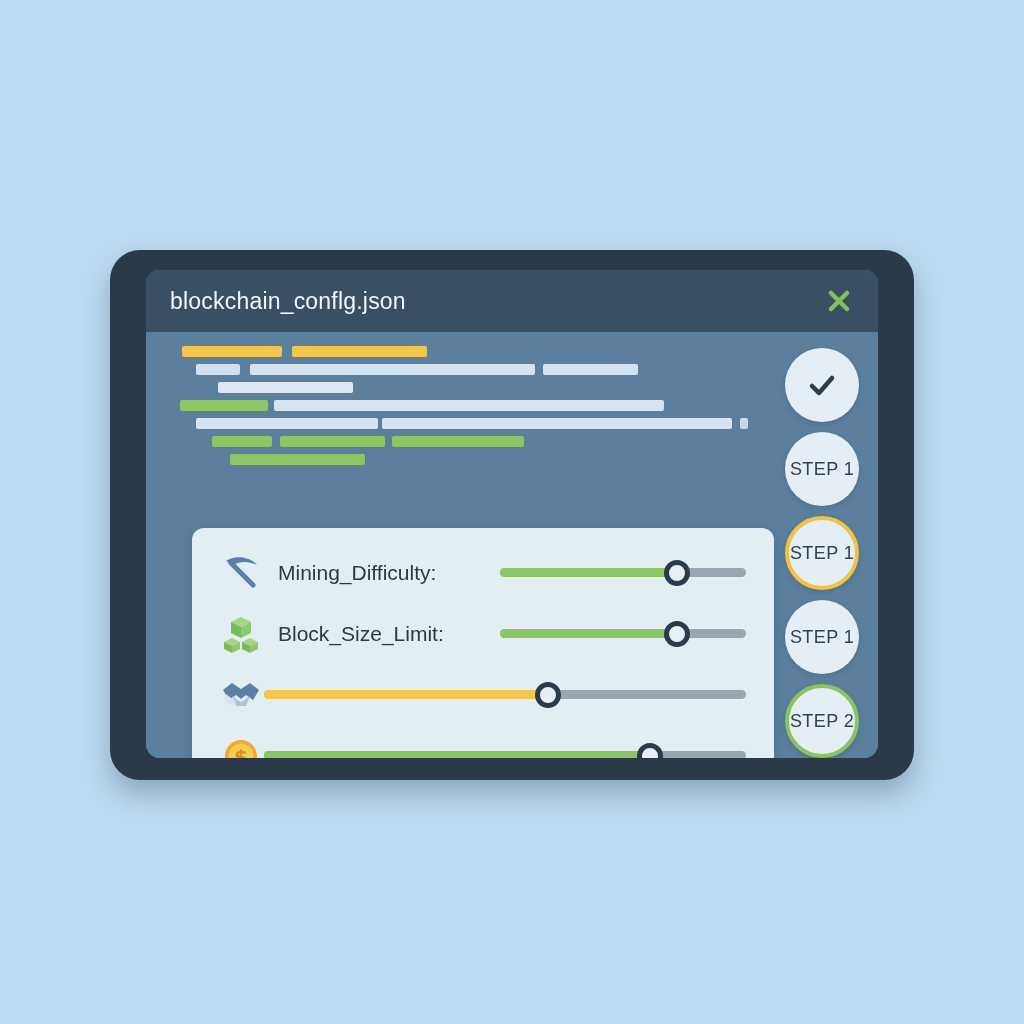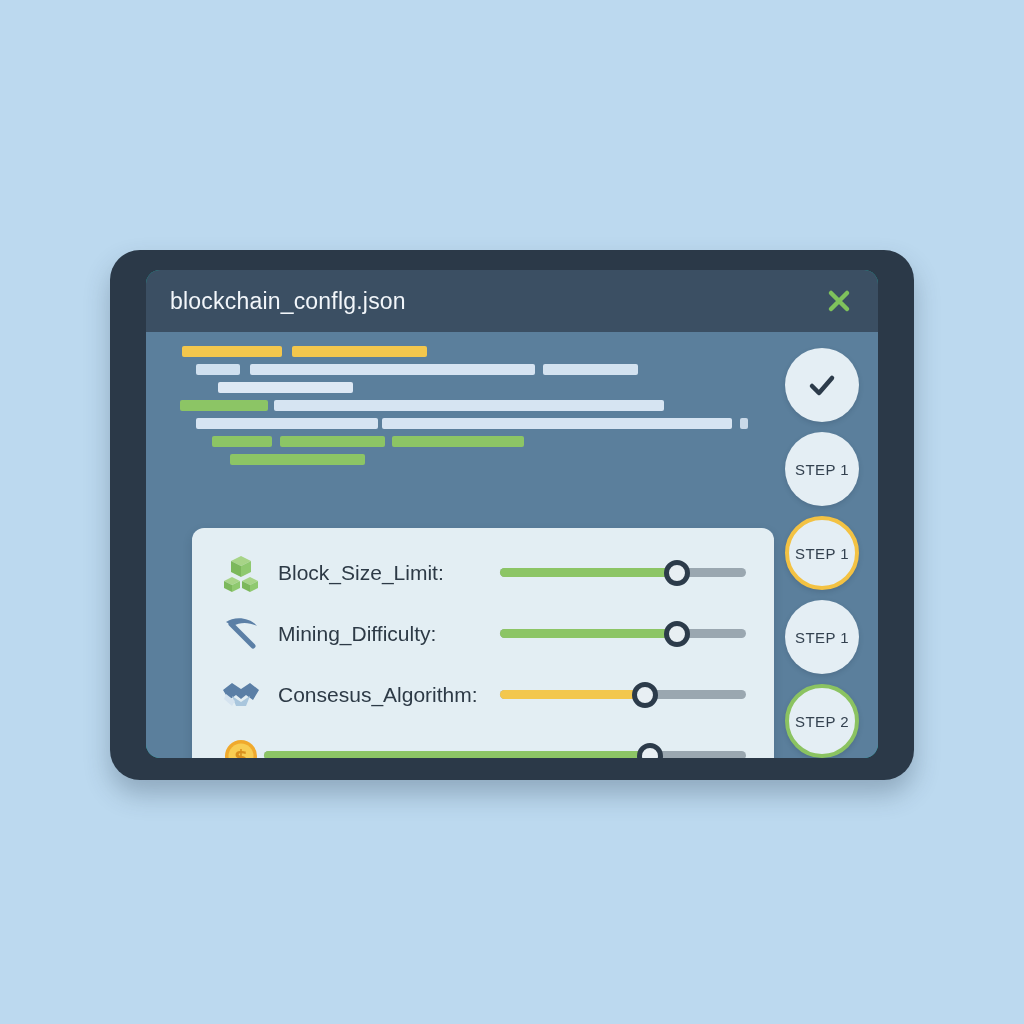--- a/index.html
+++ b/index.html
@@ -168,21 +168,21 @@
     gap: 10px;
   }
   .step-circle {
     width: 74px;
     height: 74px;
     border-radius: 50%;
     background: #e4eef4;
     display: flex;
     align-items: center;
     justify-content: center;
-    font-size: 15px;
+    font-size: 18px;
     color: #33414f;
     letter-spacing: 0.4px;
     box-sizing: border-box;
     border: 4px solid transparent;
     cursor: pointer;
     box-shadow: 0 2px 5px rgba(25, 45, 65, 0.18);
   }
   .step-circle.ring-amber { border-color: #f3c243; }
   .step-circle.ring-green { border-color: #8bc361; }
 </style>
@@ -218,20 +218,34 @@
           <div class="code-line" style="left: 52px; top: 94px; width: 60px; background: rgb(140, 197, 101);"></div>
           <div class="code-line" style="left: 120px; top: 94px; width: 105px; background: rgb(140, 197, 101);"></div>
           <div class="code-line" style="left: 232px; top: 94px; width: 132px; background: rgb(140, 197, 101);"></div>
           <div class="code-line" style="left: 70px; top: 112px; width: 135px; background: rgb(140, 197, 101);"></div>
         </div>
 
       <div id="settings-panel">
           <div class="setting-row">
             <span class="row-icon">
               <svg width="42" height="42" viewBox="0 0 42 42">
+                <path d="M6 9 C14 3 30 4 37 13 C29 9 20 9 13 13 Z" fill="#5b7fa6"></path>
+                <path d="M11 11 L33 33" stroke="#5b7fa6" stroke-width="5" stroke-linecap="round"></path>
+              </svg>
+            </span>
+            <span class="row-label">Mining_Difficulty:</span>
+            <div class="slider">
+              <div class="slider-track" style="background: rgb(154, 167, 176);"></div>
+              <div class="slider-fill" style="width: 72%; background: rgb(140, 197, 101);"></div>
+              <div class="slider-thumb" style="left: 72%;"></div>
+            </div>
+          </div>
+          <div class="setting-row">
+            <span class="row-icon">
+              <svg width="42" height="42" viewBox="0 0 42 42">
                 <path d="M21 4 L31 9 L21 14 L11 9 Z" fill="#a7d487"></path>
                 <path d="M11 9 L21 14 L21 25 L11 20 Z" fill="#7cb85c"></path>
                 <path d="M31 9 L31 20 L21 25 L21 14 Z" fill="#8fc96f"></path>
                 <path d="M12 25 L20 29 L12 33 L4 29 Z" fill="#a7d487"></path>
                 <path d="M4 29 L12 33 L12 40 L4 36 Z" fill="#7cb85c"></path>
                 <path d="M20 29 L20 36 L12 40 L12 33 Z" fill="#8fc96f"></path>
                 <path d="M30 25 L38 29 L30 33 L22 29 Z" fill="#a7d487"></path>
                 <path d="M22 29 L30 33 L30 40 L22 36 Z" fill="#7cb85c"></path>
                 <path d="M38 29 L38 36 L30 40 L30 33 Z" fill="#8fc96f"></path>
               </svg>
@@ -239,40 +253,25 @@
             <span class="row-label">Block_Size_Limit:</span>
             <div class="slider">
               <div class="slider-track" style="background: rgb(154, 167, 176);"></div>
               <div class="slider-fill" style="width: 72%; background: rgb(140, 197, 101);"></div>
               <div class="slider-thumb" style="left: 72%;"></div>
             </div>
           </div>
           <div class="setting-row">
             <span class="row-icon">
               <svg width="42" height="42" viewBox="0 0 42 42">
-                <path d="M6 9 C14 3 30 4 37 13 C29 9 20 9 13 13 Z" fill="#5b7fa6"></path>
-                <path d="M11 11 L33 33" stroke="#5b7fa6" stroke-width="5" stroke-linecap="round"></path>
-              </svg>
-            </span>
-            <span class="row-label">Mining_Difficulty:</span>
-            <div class="slider">
-              <div class="slider-track" style="background: rgb(154, 167, 176);"></div>
-              <div class="slider-fill" style="width: 72%; background: rgb(140, 197, 101);"></div>
-              <div class="slider-thumb" style="left: 72%;"></div>
-            </div>
-          </div>
-          <div class="setting-row">
-            <span class="row-icon">
-              <svg width="42" height="42" viewBox="0 0 42 42">
                 <path d="M3 16 L12 9 L21 15 L30 9 L39 16 L33 26 L26 21 L21 25 L16 21 L9 26 Z" fill="#5b7fa6"></path>
                 <path d="M12 22 L21 28 L30 22 L26 32 L16 32 Z" fill="#a9c6dd"></path>
                 <path d="M6 20 L15 27 L12 32 L4 25 Z" fill="#d5e3ef"></path>
               </svg>
             </span>
-            <span class="row-label">Consesus_Algorithm:</span>
             <div class="slider">
               <div class="slider-track" style="background: rgb(154, 167, 176);"></div>
               <div class="slider-fill" style="width: 59%; background: rgb(243, 199, 77);"></div>
               <div class="slider-thumb" style="left: 59%;"></div>
             </div>
           </div>
           <div class="setting-row">
             <span class="row-icon">
               <svg width="42" height="42" viewBox="0 0 42 42">
                 <circle cx="21" cy="21" r="16" fill="#f0a92c"></circle>

